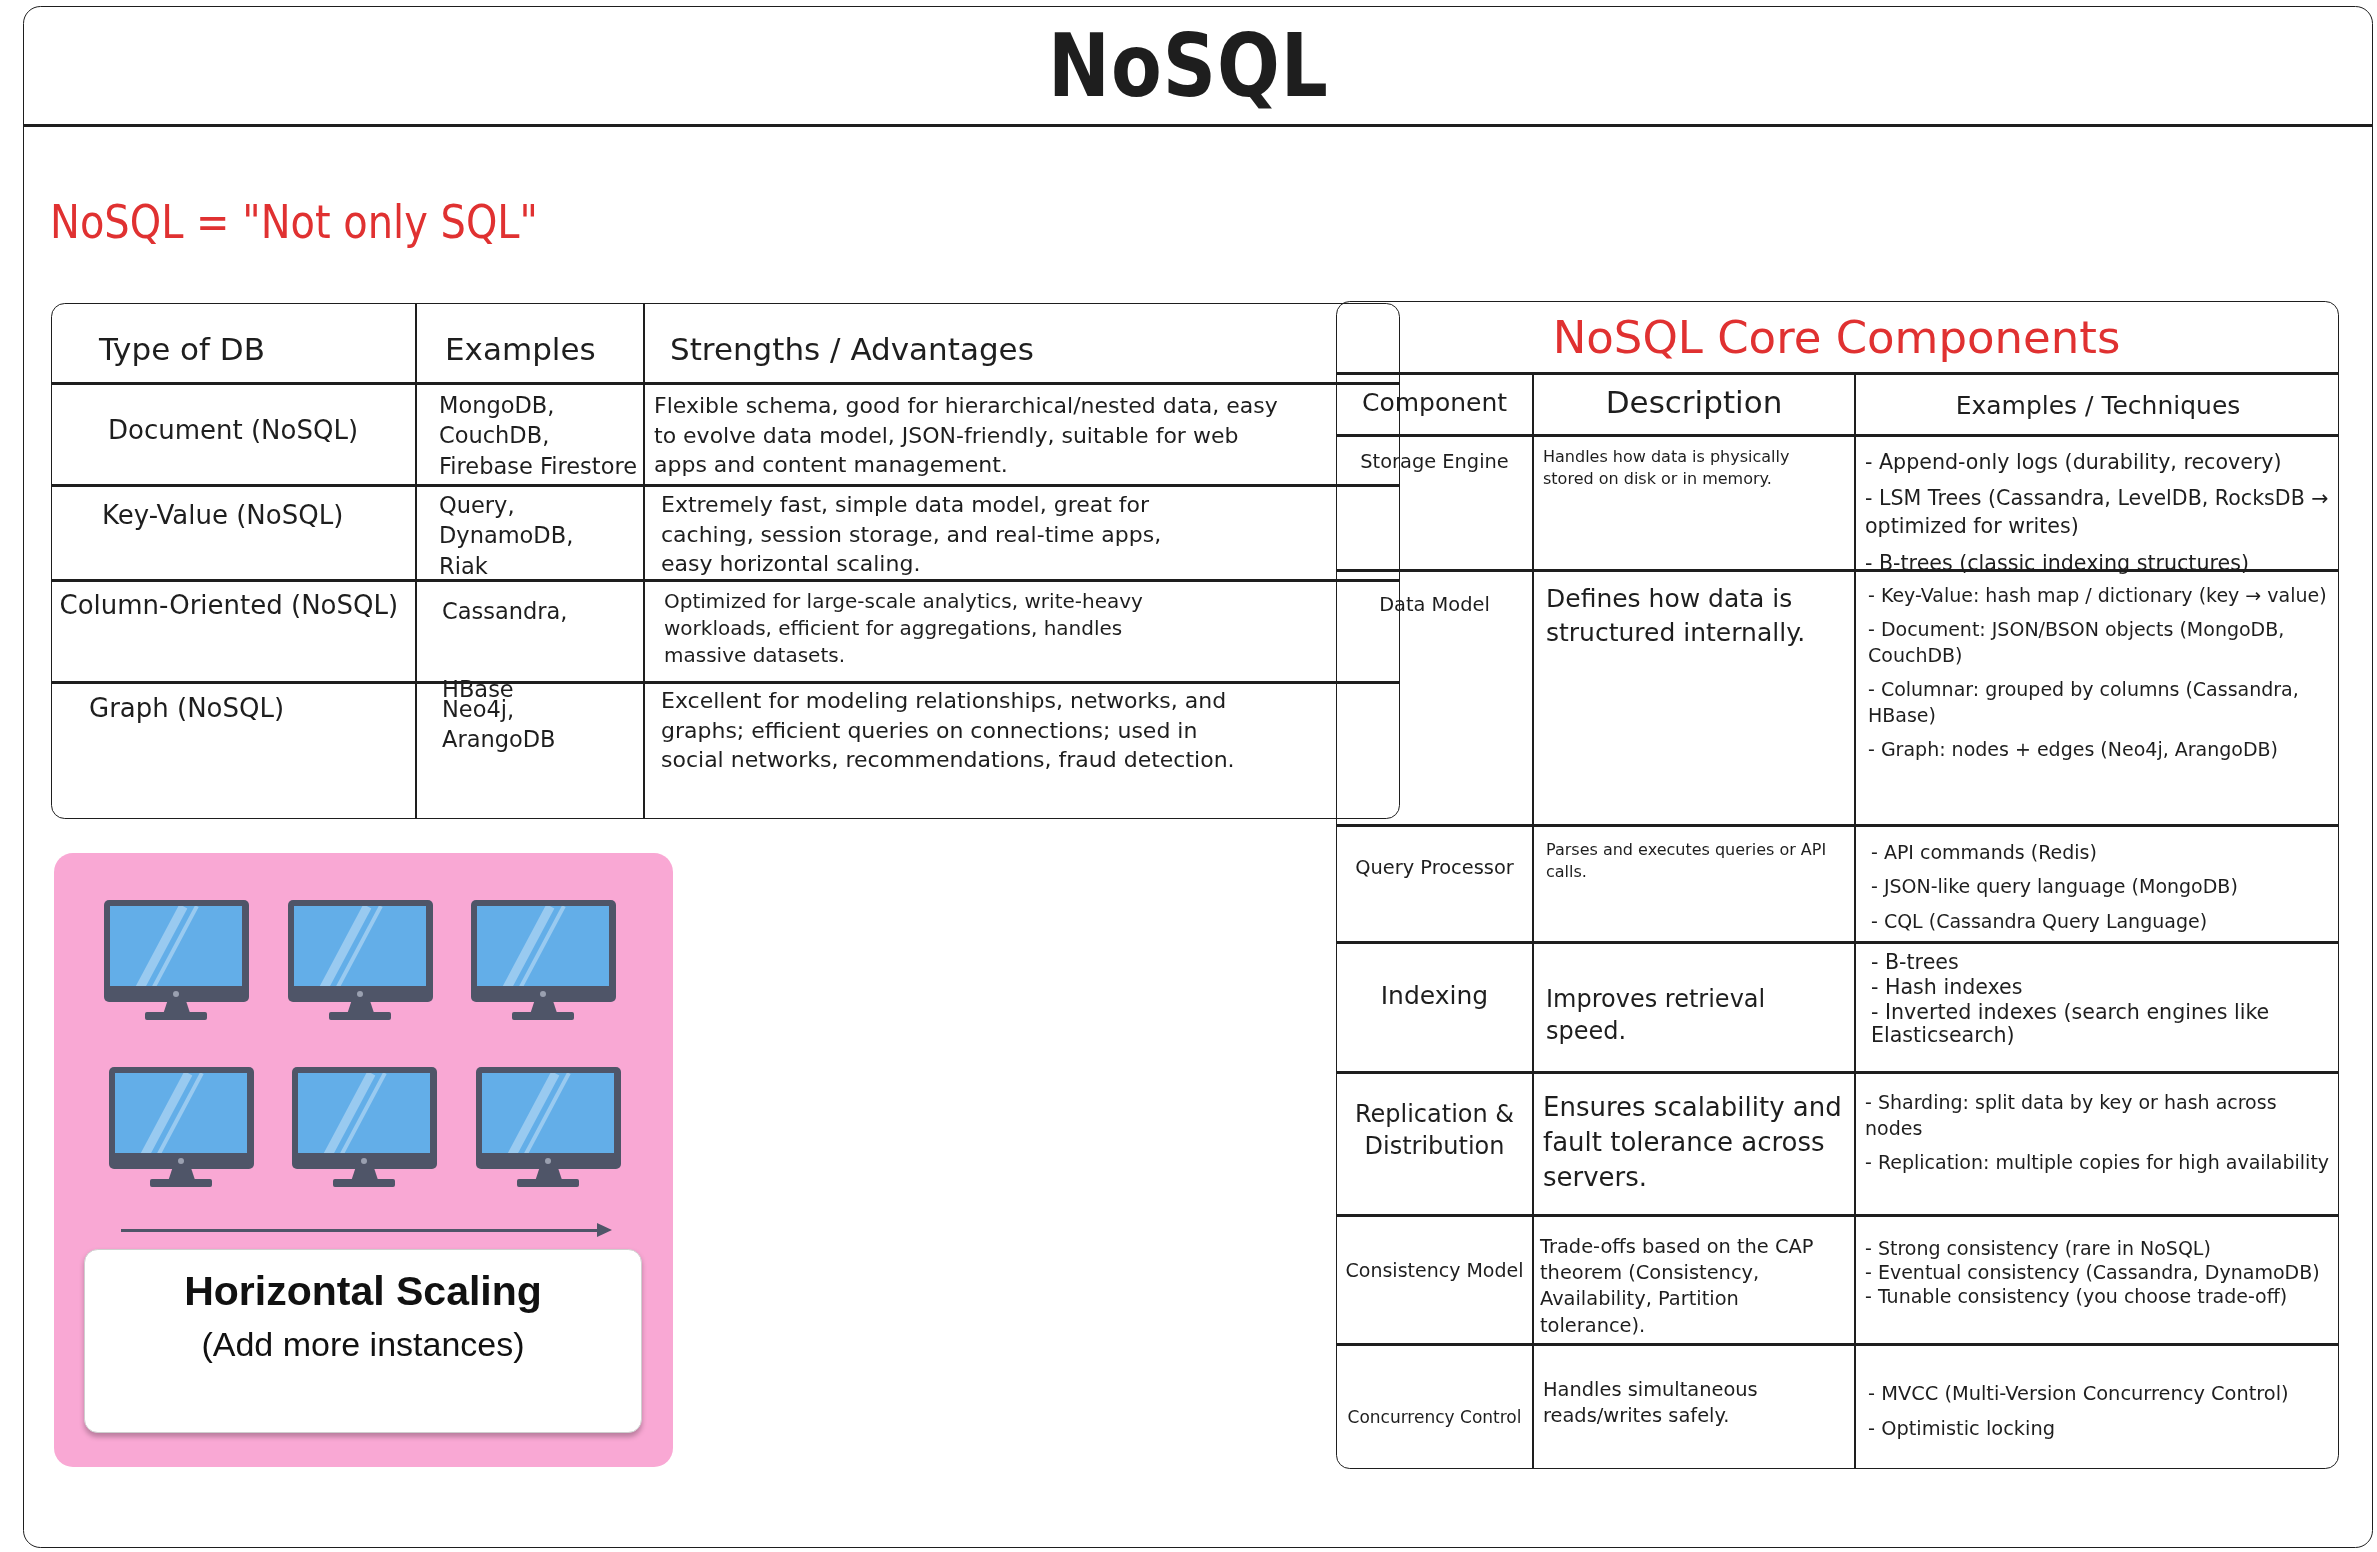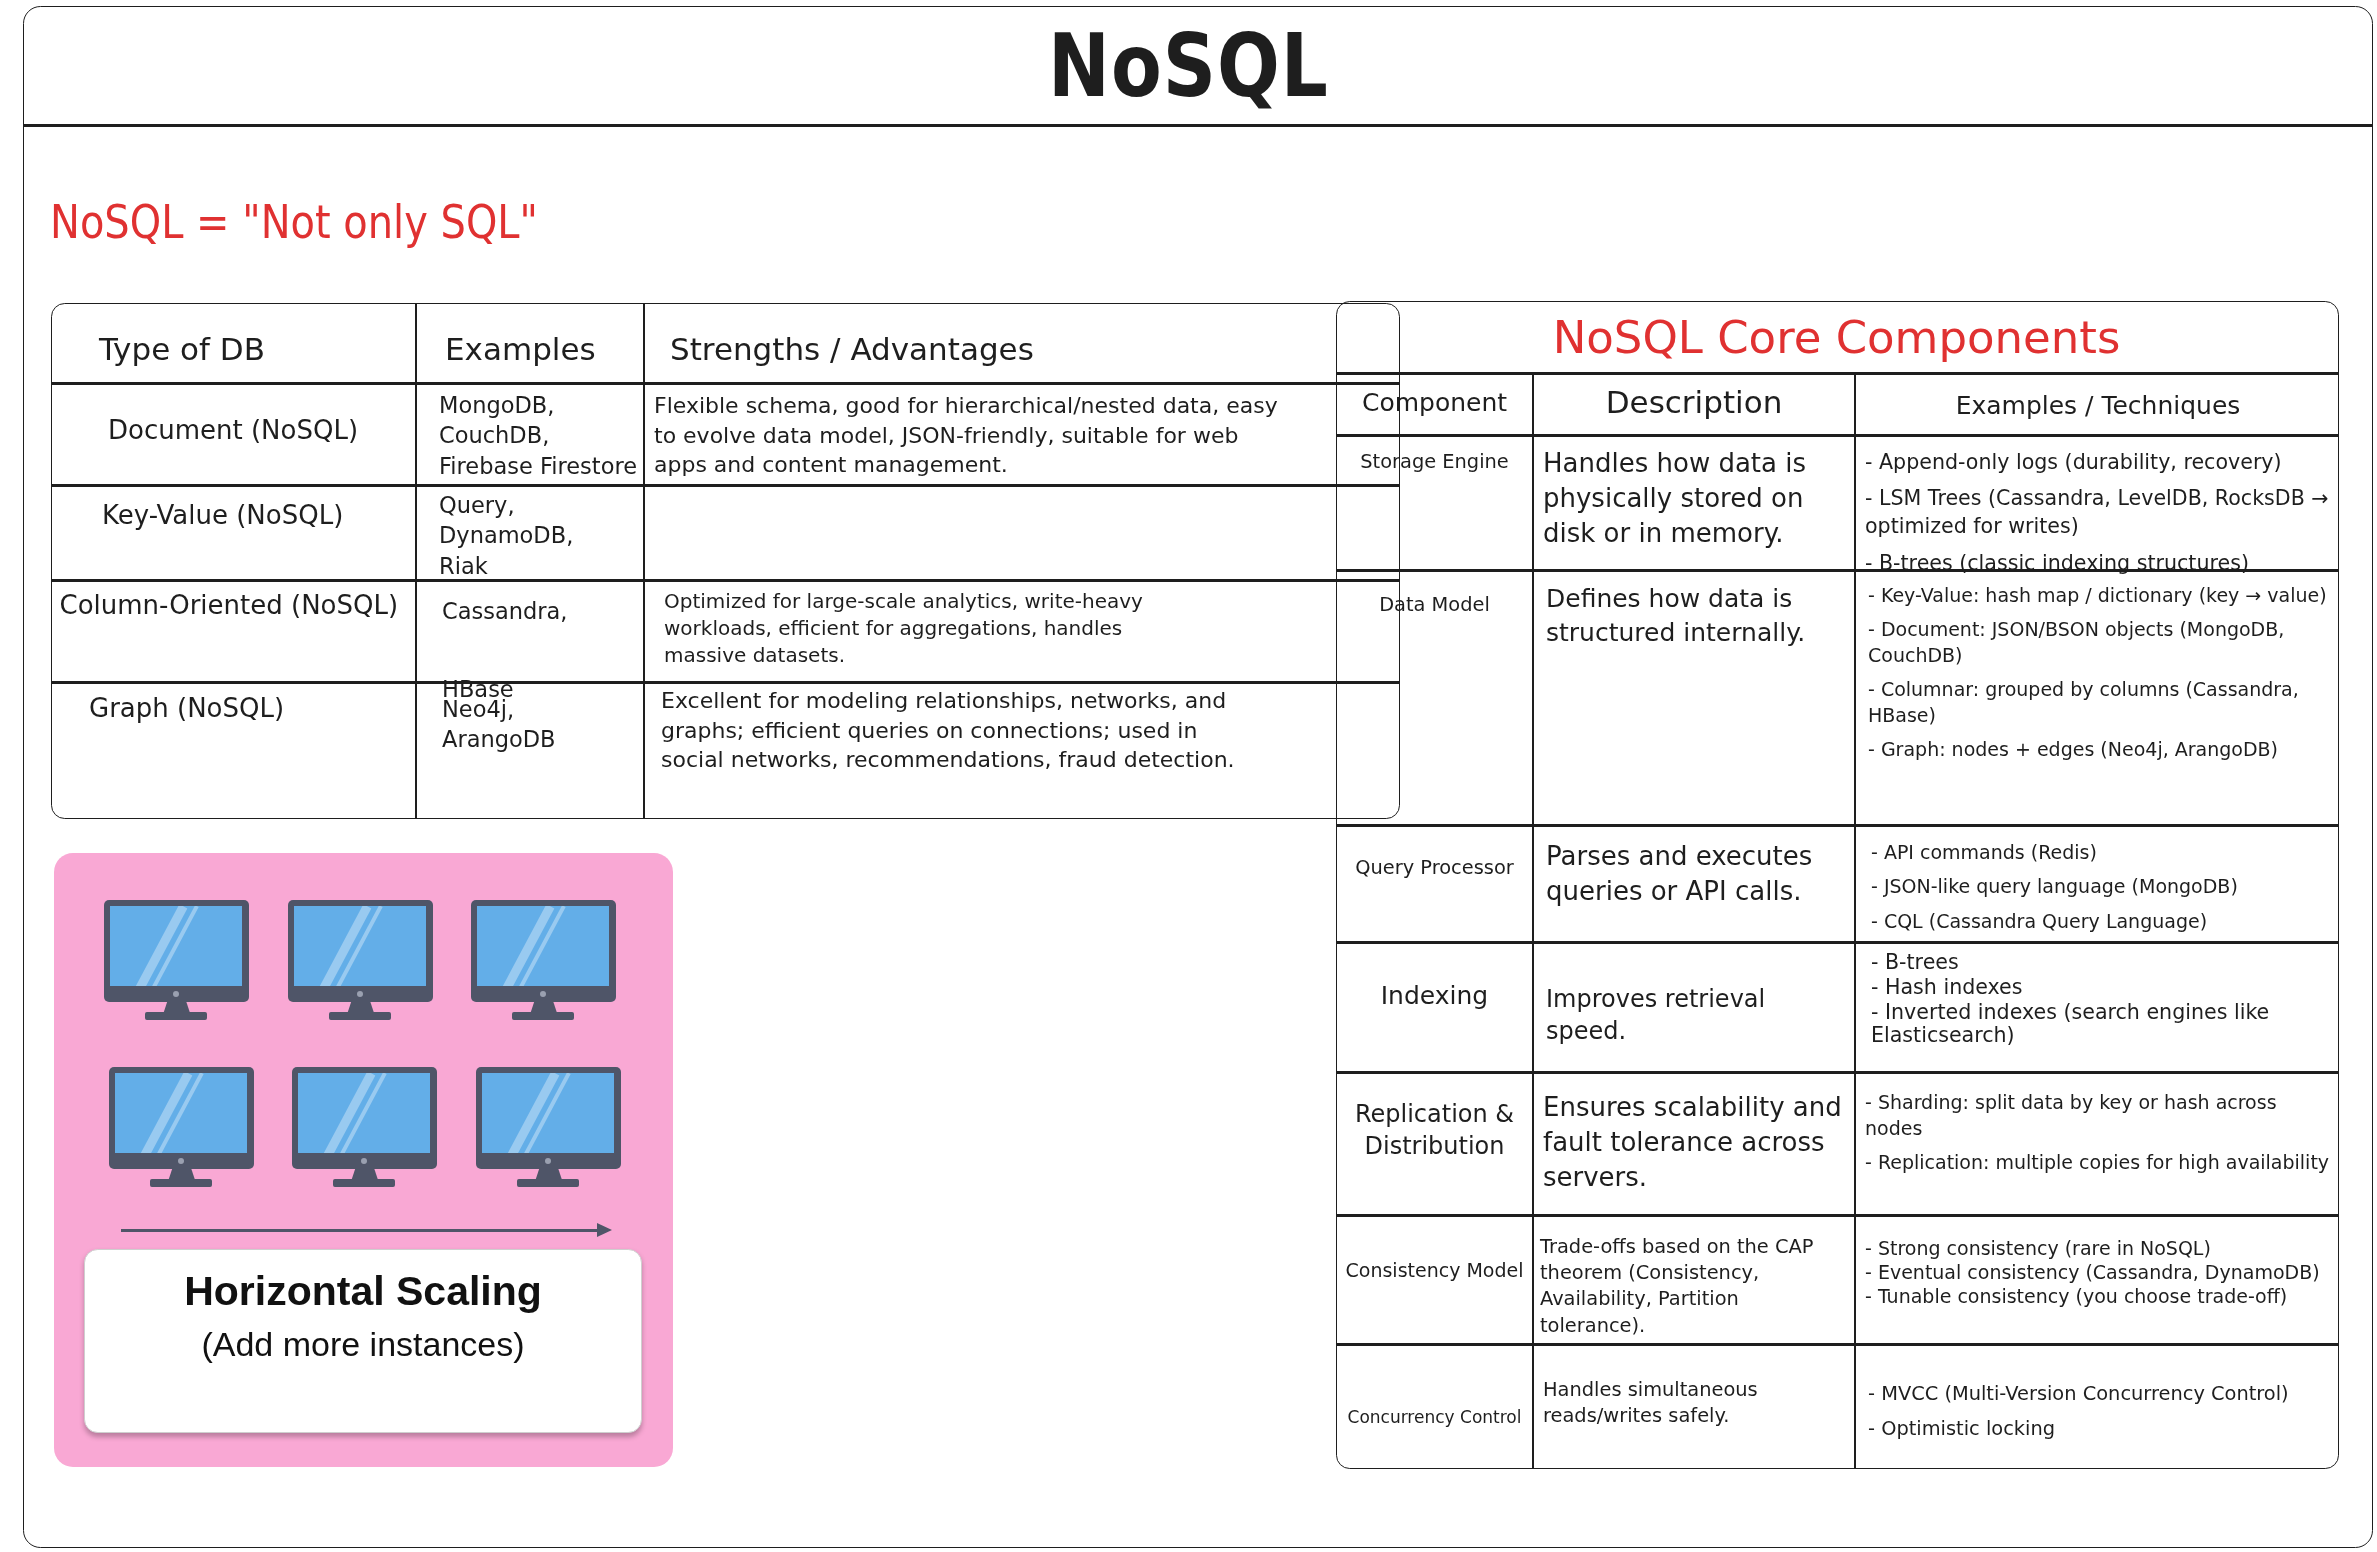--- a/index.html
+++ b/index.html
@@ -36,21 +36,21 @@
   .th-left { font-size: 31px; }
   .types-type { font-size: 26px; }
   .types-examples { font-size: 22.5px; }
   .types-strengths { font-size: 22px; }
 
   
   #core-table { left: 1336px; top: 301px; width: 1003px; height: 1168px; }
   .core-title { font-size: 45px; color: #e03131; }
   .th-right { font-size: 25px; }
   .core-comp { font-size: 19.4px; }
-  .core-desc { font-size: 26px; }
+  .core-desc { font-size: 16px; }
   .core-ex { font-size: 20.6px; }
   .core-ex ul { list-style: none; }
   .core-ex li { margin-bottom: 8.7px; }
 
   
   .scaling {
     position: absolute; left: 54px; top: 853px; width: 619px; height: 614px;
     background: #f9a8d4; border-radius: 19px;
   }
   .monitor { position: absolute; width: 145px; height: 119px; }
@@ -101,20 +101,21 @@
     <span>Firebase Firestore</span>
   </div>
   <div class="cell types-strengths" style="left:602px;top:87px;width:637px;">Flexible schema, good for hierarchical/nested data, easy to evolve data model, JSON-friendly, suitable for web apps and content management.</div>
 
   <div class="cell types-type" style="left:50px;top:194px;">Key-Value (NoSQL)</div>
   <div class="cell types-examples" style="left:387px;top:186px;width:200px;flex-direction:column;">
     <span>Query,</span>
     <span>DynamoDB,</span>
     <span>Riak</span>
   </div>
+  <div class="cell types-strengths" style="left:609px;top:186px;width:537px;">Extremely fast, simple data model, great for caching, session storage, and real-time apps, easy horizontal scaling.</div>
 
   <div class="cell types-type" style="left:7.5px;top:284px;">Column-Oriented (NoSQL)</div>
   <div class="cell types-examples" style="left:390px;top:292px;width:200px;flex-direction:column;gap:48px;">
     <span>Cassandra,</span>
     <span>HBase</span>
   </div>
   <div class="cell types-strengths" style="left:612px;top:284px;width:512px;font-size:20px;">Optimized for large-scale analytics, write-heavy workloads, efficient for aggregations, handles massive datasets.</div>
 
   <div class="cell types-type" style="left:37px;top:387px;">Graph (NoSQL)</div>
   <div class="cell types-examples" style="left:390px;top:390px;width:200px;flex-direction:column;">

